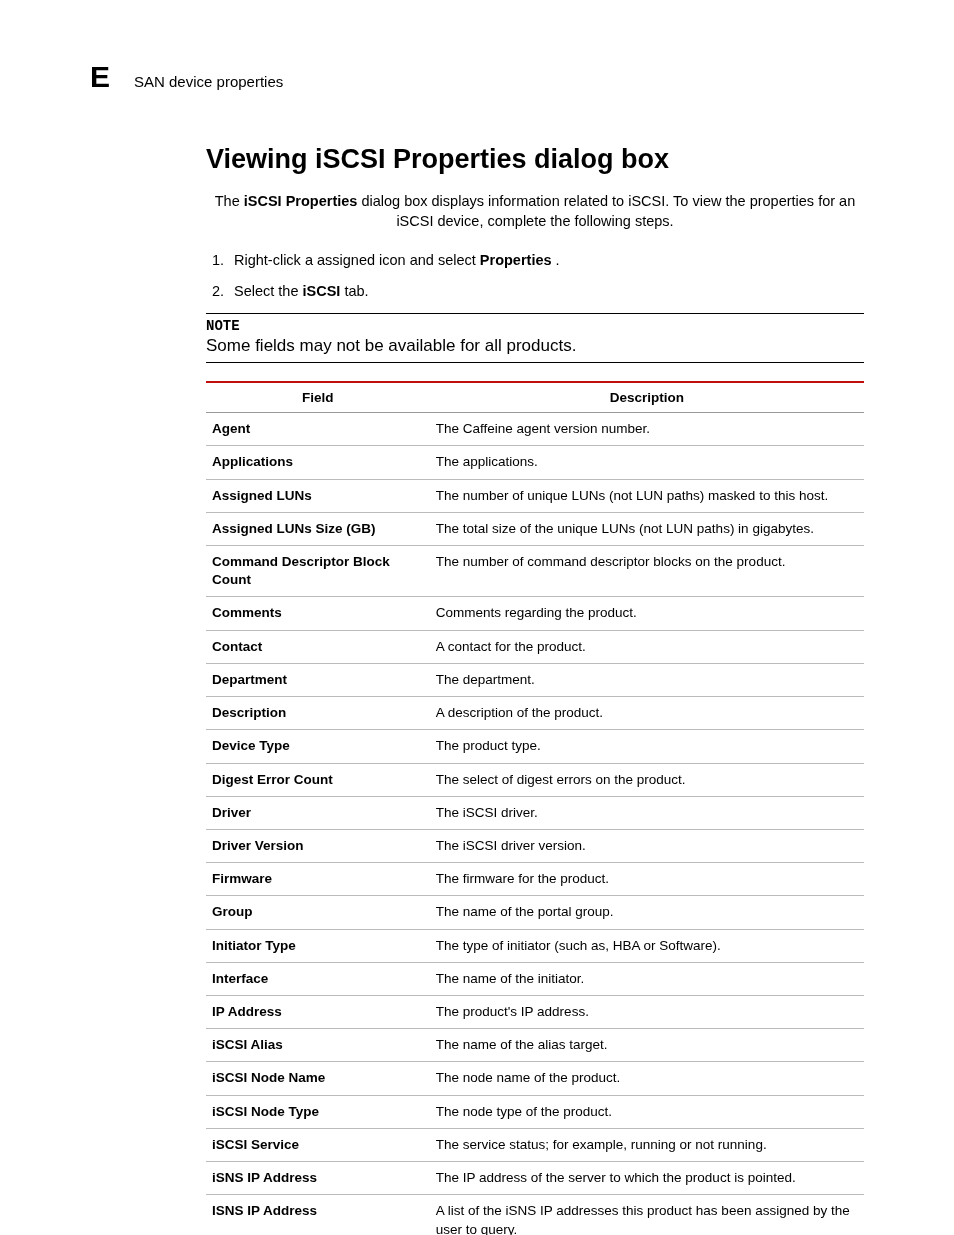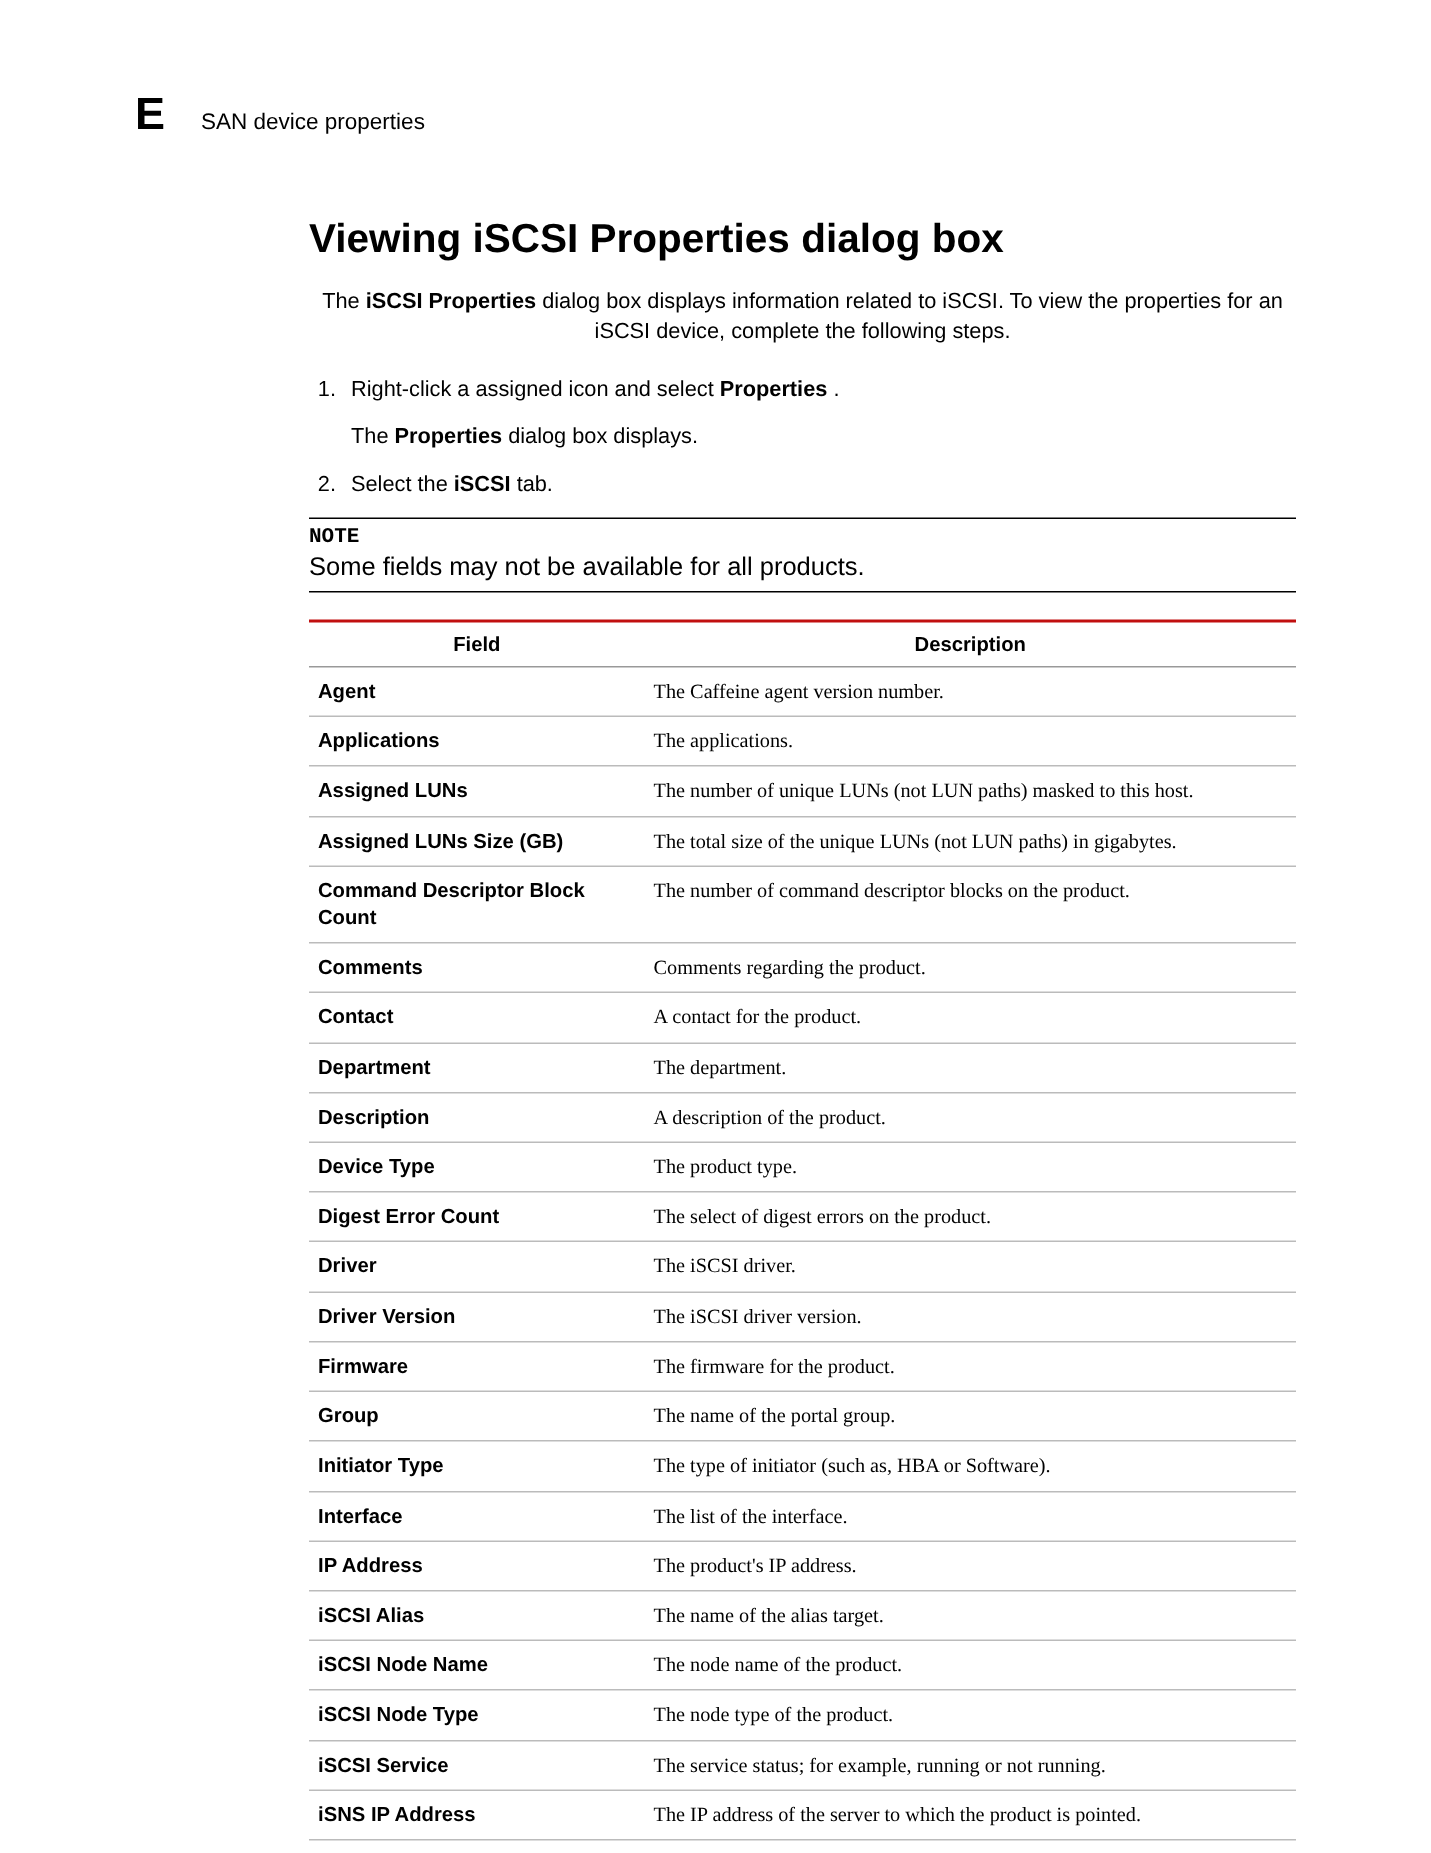--- a/index.html
+++ b/index.html
@@ -110,21 +110,20 @@
   }
   table.field-table td.field-name {
     font-family: "Arial Narrow", Arial, sans-serif;
     font-stretch: condensed;
     font-weight: bold;
     font-size: 13.5px;
     width: 34%;
   }
   table.field-table td.field-desc {
     font-size: 13.5px;
-    font-family: Liberation Serif, serif;
   }
 </style>
 </head>
 <body>
 
 <div class="page">
 
   <div class="header-row">
     <span class="header-letter">E</span>
     <span class="header-title">SAN device properties</span>
@@ -134,23 +133,20 @@
 
     <h1 class="section-title">Viewing iSCSI Properties dialog box</h1>
 
     <p class="intro">
       <span>The </span><span class="bold">iSCSI Properties</span><span> dialog box displays information related to iSCSI. To view the properties for an iSCSI device, complete the following steps.</span>
     </p>
 
     <ol class="steps">
       <li>
         <span>Right-click a assigned icon and select </span><span class="bold">Properties</span><span> .</span>
-        <span class="substep">
-          <span>The </span><span class="bold">Properties</span><span> dialog box displays.</span>
-        </span>
       </li>
       <li>
         <span>Select the </span><span class="bold">iSCSI</span><span> tab.</span>
       </li>
     </ol>
 
     <div class="note-block">
       <hr class="note-rule">
       <div class="note-label">NOTE</div>
       <div class="note-text">Some fields may not be available for all products.</div>
@@ -224,21 +220,21 @@
           <tr>
             <td class="field-name">Group</td>
             <td class="field-desc">The name of the portal group.</td>
           </tr>
           <tr>
             <td class="field-name">Initiator Type</td>
             <td class="field-desc">The type of initiator (such as, HBA or Software).</td>
           </tr>
           <tr>
             <td class="field-name">Interface</td>
-            <td class="field-desc">The list of the interface.</td>
+            <td class="field-desc">The name of the initiator.</td>
           </tr>
           <tr>
             <td class="field-name">IP Address</td>
             <td class="field-desc">The product's IP address.</td>
           </tr>
           <tr>
             <td class="field-name">iSCSI Alias</td>
             <td class="field-desc">The name of the alias target.</td>
           </tr>
           <tr>

